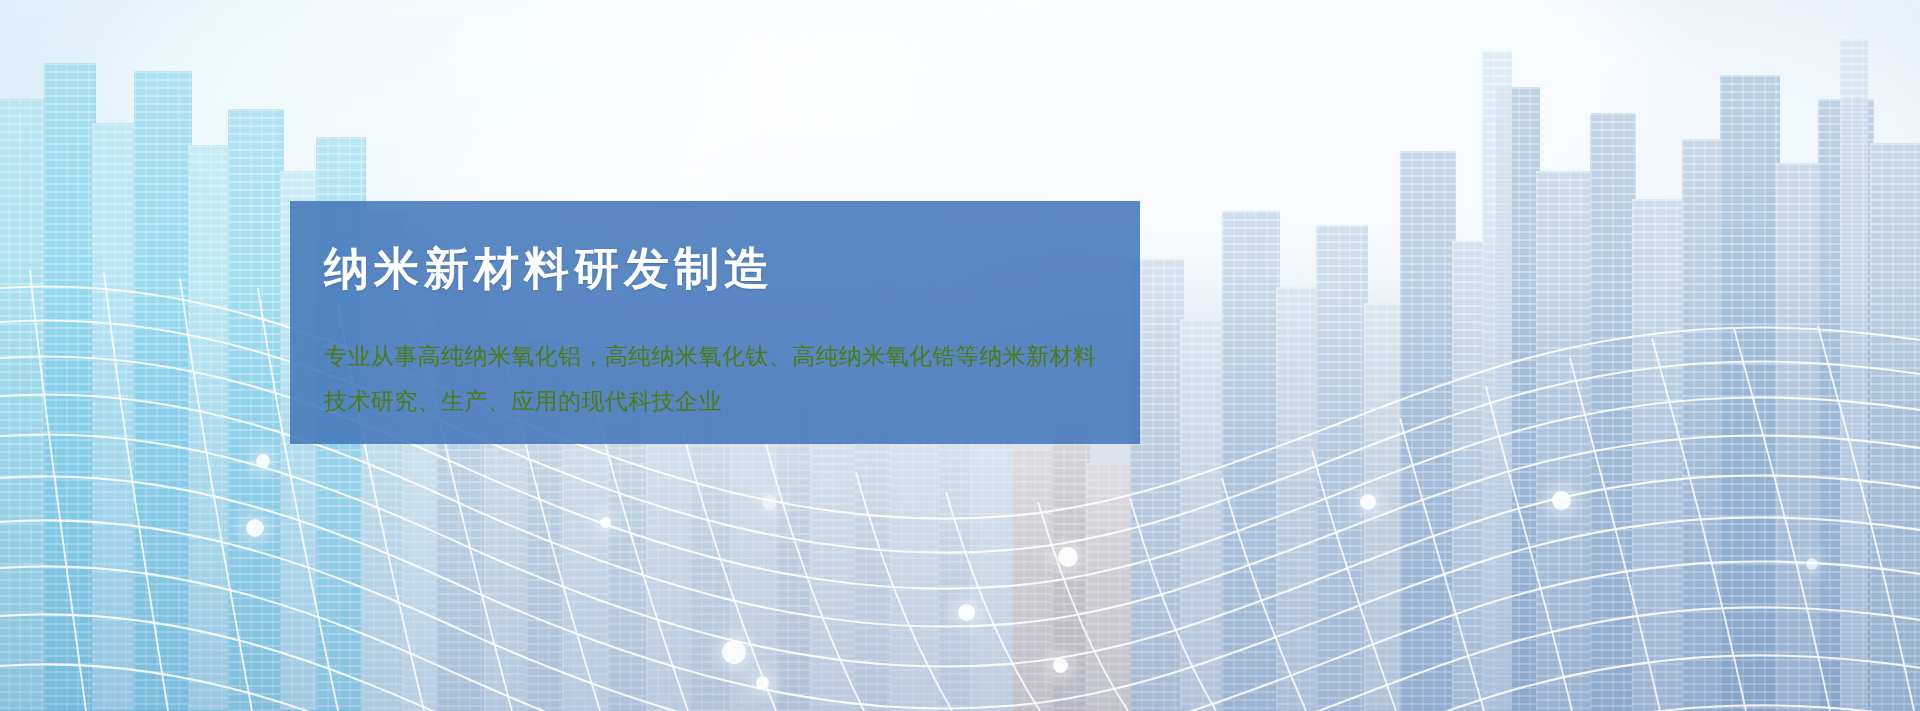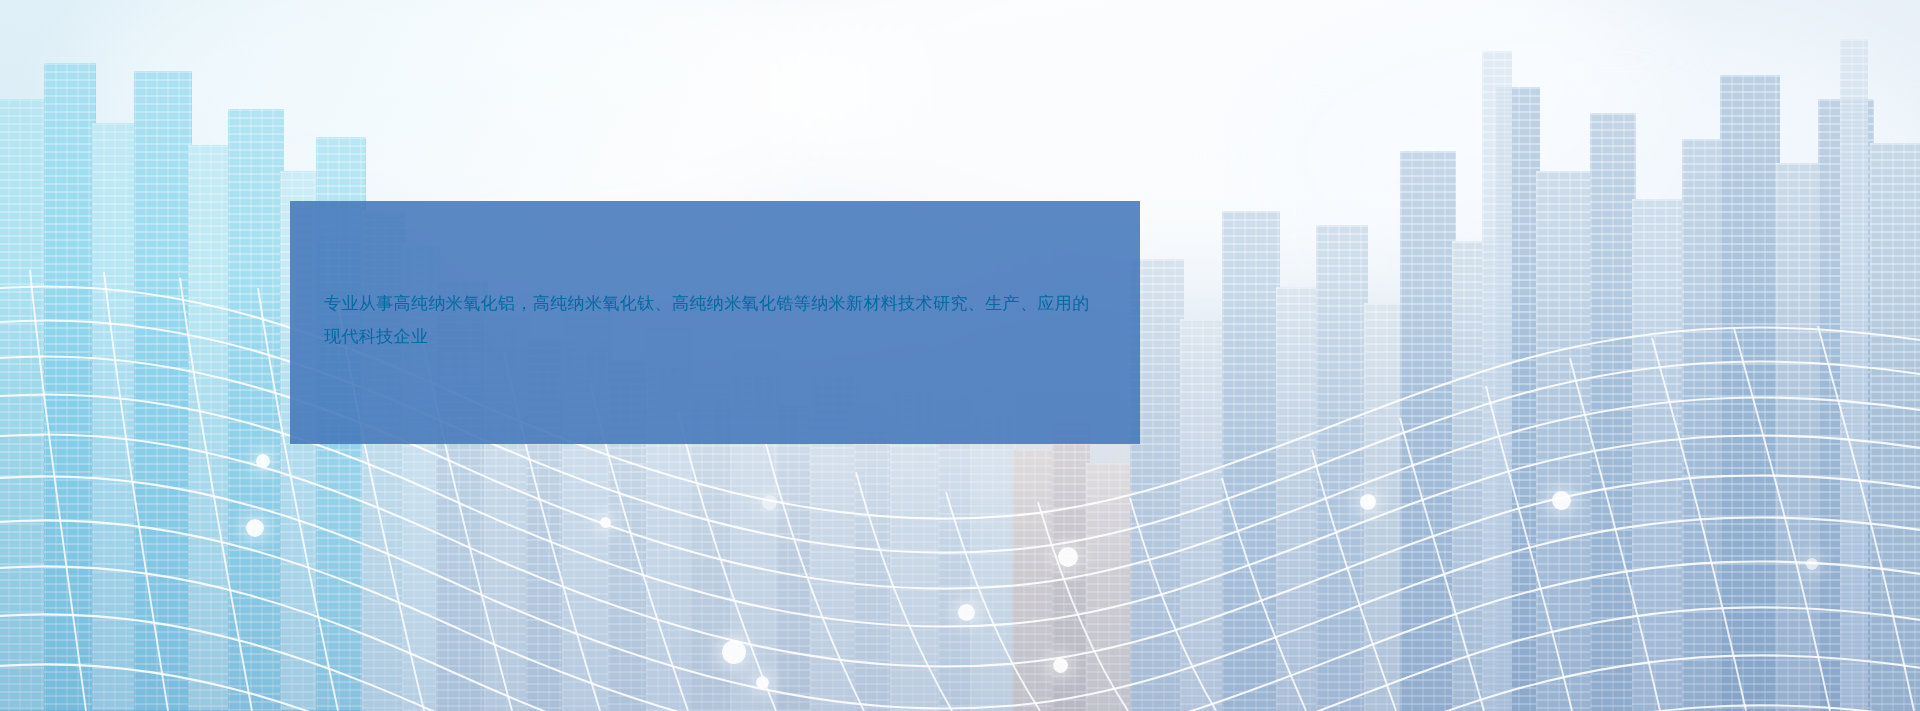--- a/index.html
+++ b/index.html
@@ -86,22 +86,22 @@
     color:#ffffff;
     font-size:45px;
     line-height:1.05;
     font-weight:700;
     letter-spacing:5px;
     font-family:"DejaVu Sans","Liberation Sans",sans-serif;
     text-shadow:0 1px 2px rgba(20,50,95,.28);
   }
   #panel .subtitle{
     margin:42px 0 0 0;
-    color:#0369a1;
-    font-size:17px;
+    color:#4d7c0f;
+    font-size:23px;
     line-height:1.95;
     font-weight:400;
     letter-spacing:.4px;
     max-width:790px;
     font-family:"DejaVu Sans","Liberation Sans",sans-serif;
   }
 </style>
 </head>
 <body>
 
@@ -222,16 +222,17 @@
   <div class="dot" style="left:756px;top:676px;width:13px;height:13px;"></div>
   <div class="dot" style="left:958px;top:604px;width:17px;height:17px;"></div>
   <div class="dot" style="left:762px;top:495px;width:15px;height:15px;opacity:.6;"></div>
   <div class="dot" style="left:1053px;top:658px;width:15px;height:15px;"></div>
   <div class="dot" style="left:1058px;top:547px;width:20px;height:20px;"></div>
   <div class="dot" style="left:1360px;top:494px;width:16px;height:16px;"></div>
   <div class="dot" style="left:1552px;top:491px;width:19px;height:19px;"></div>
   <div class="dot" style="left:1806px;top:558px;width:12px;height:12px;opacity:.75;"></div>
 
   <div id="panel">
+    <h1 class="title">纳米新材料研发制造</h1>
     <p class="subtitle">专业从事高纯纳米氧化铝，高纯纳米氧化钛、高纯纳米氧化锆等纳米新材料技术研究、生产、应用的现代科技企业</p>
   </div>
 
 </div>
 
 </body></html>

